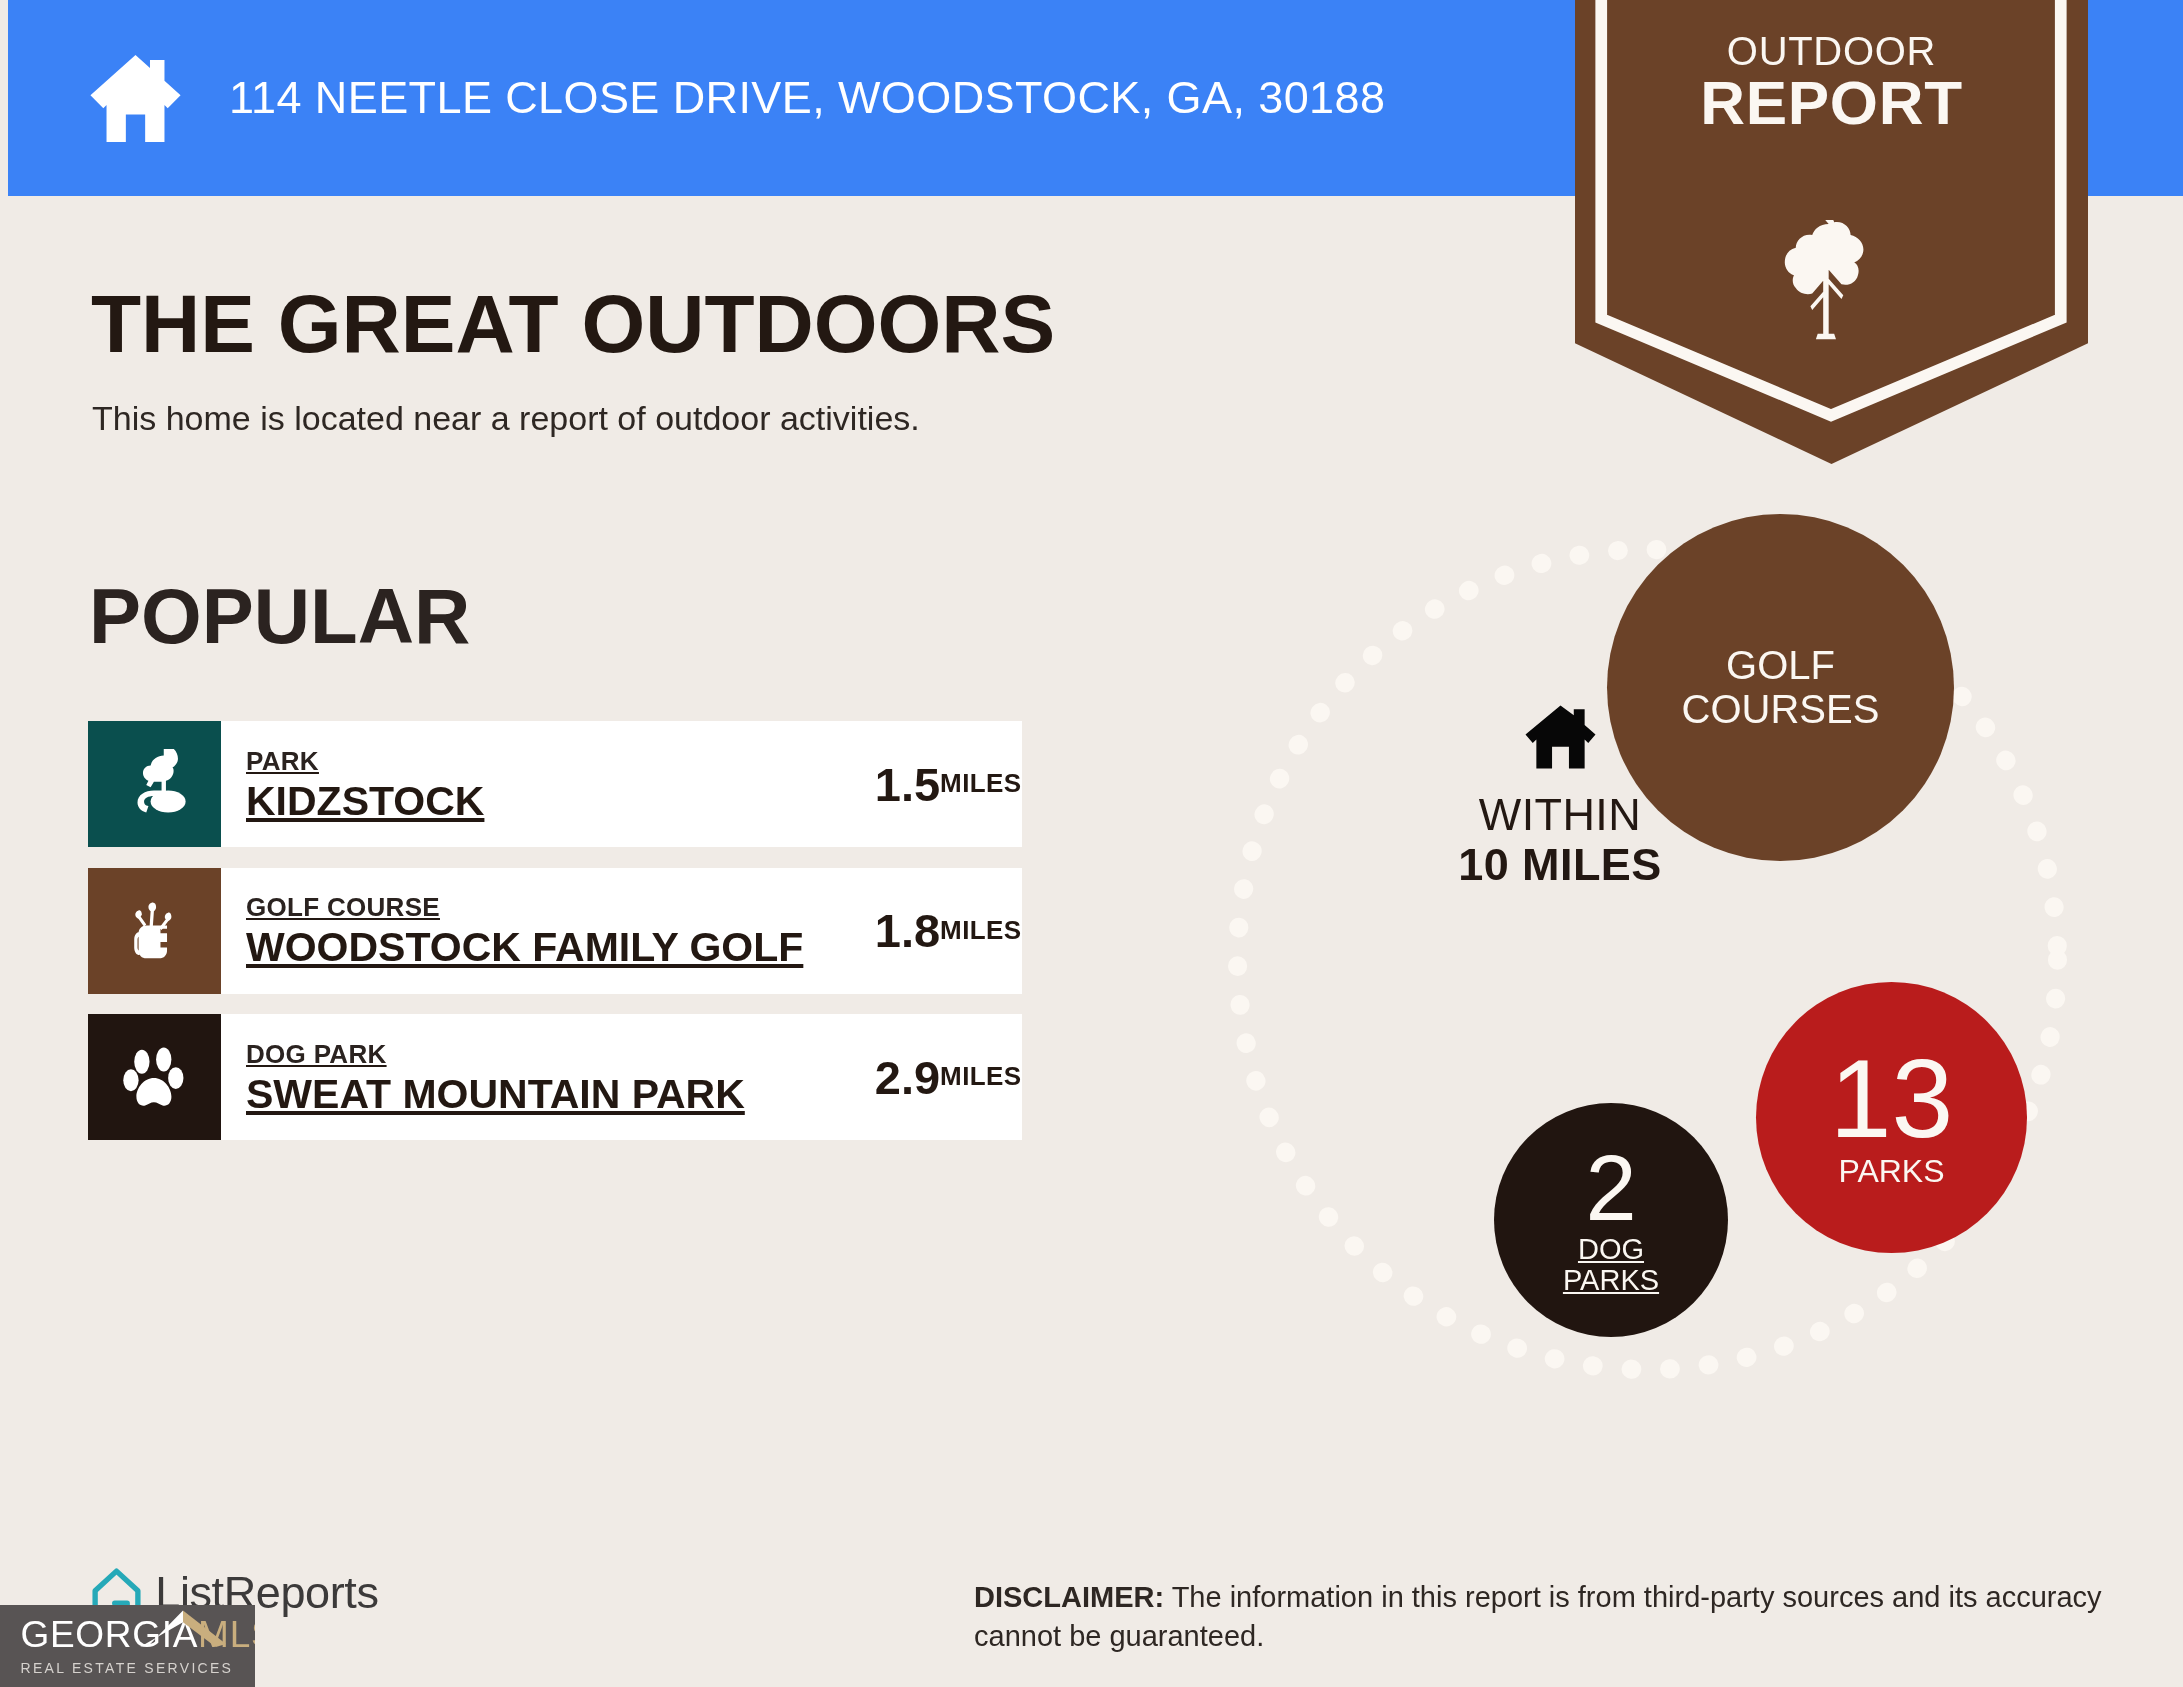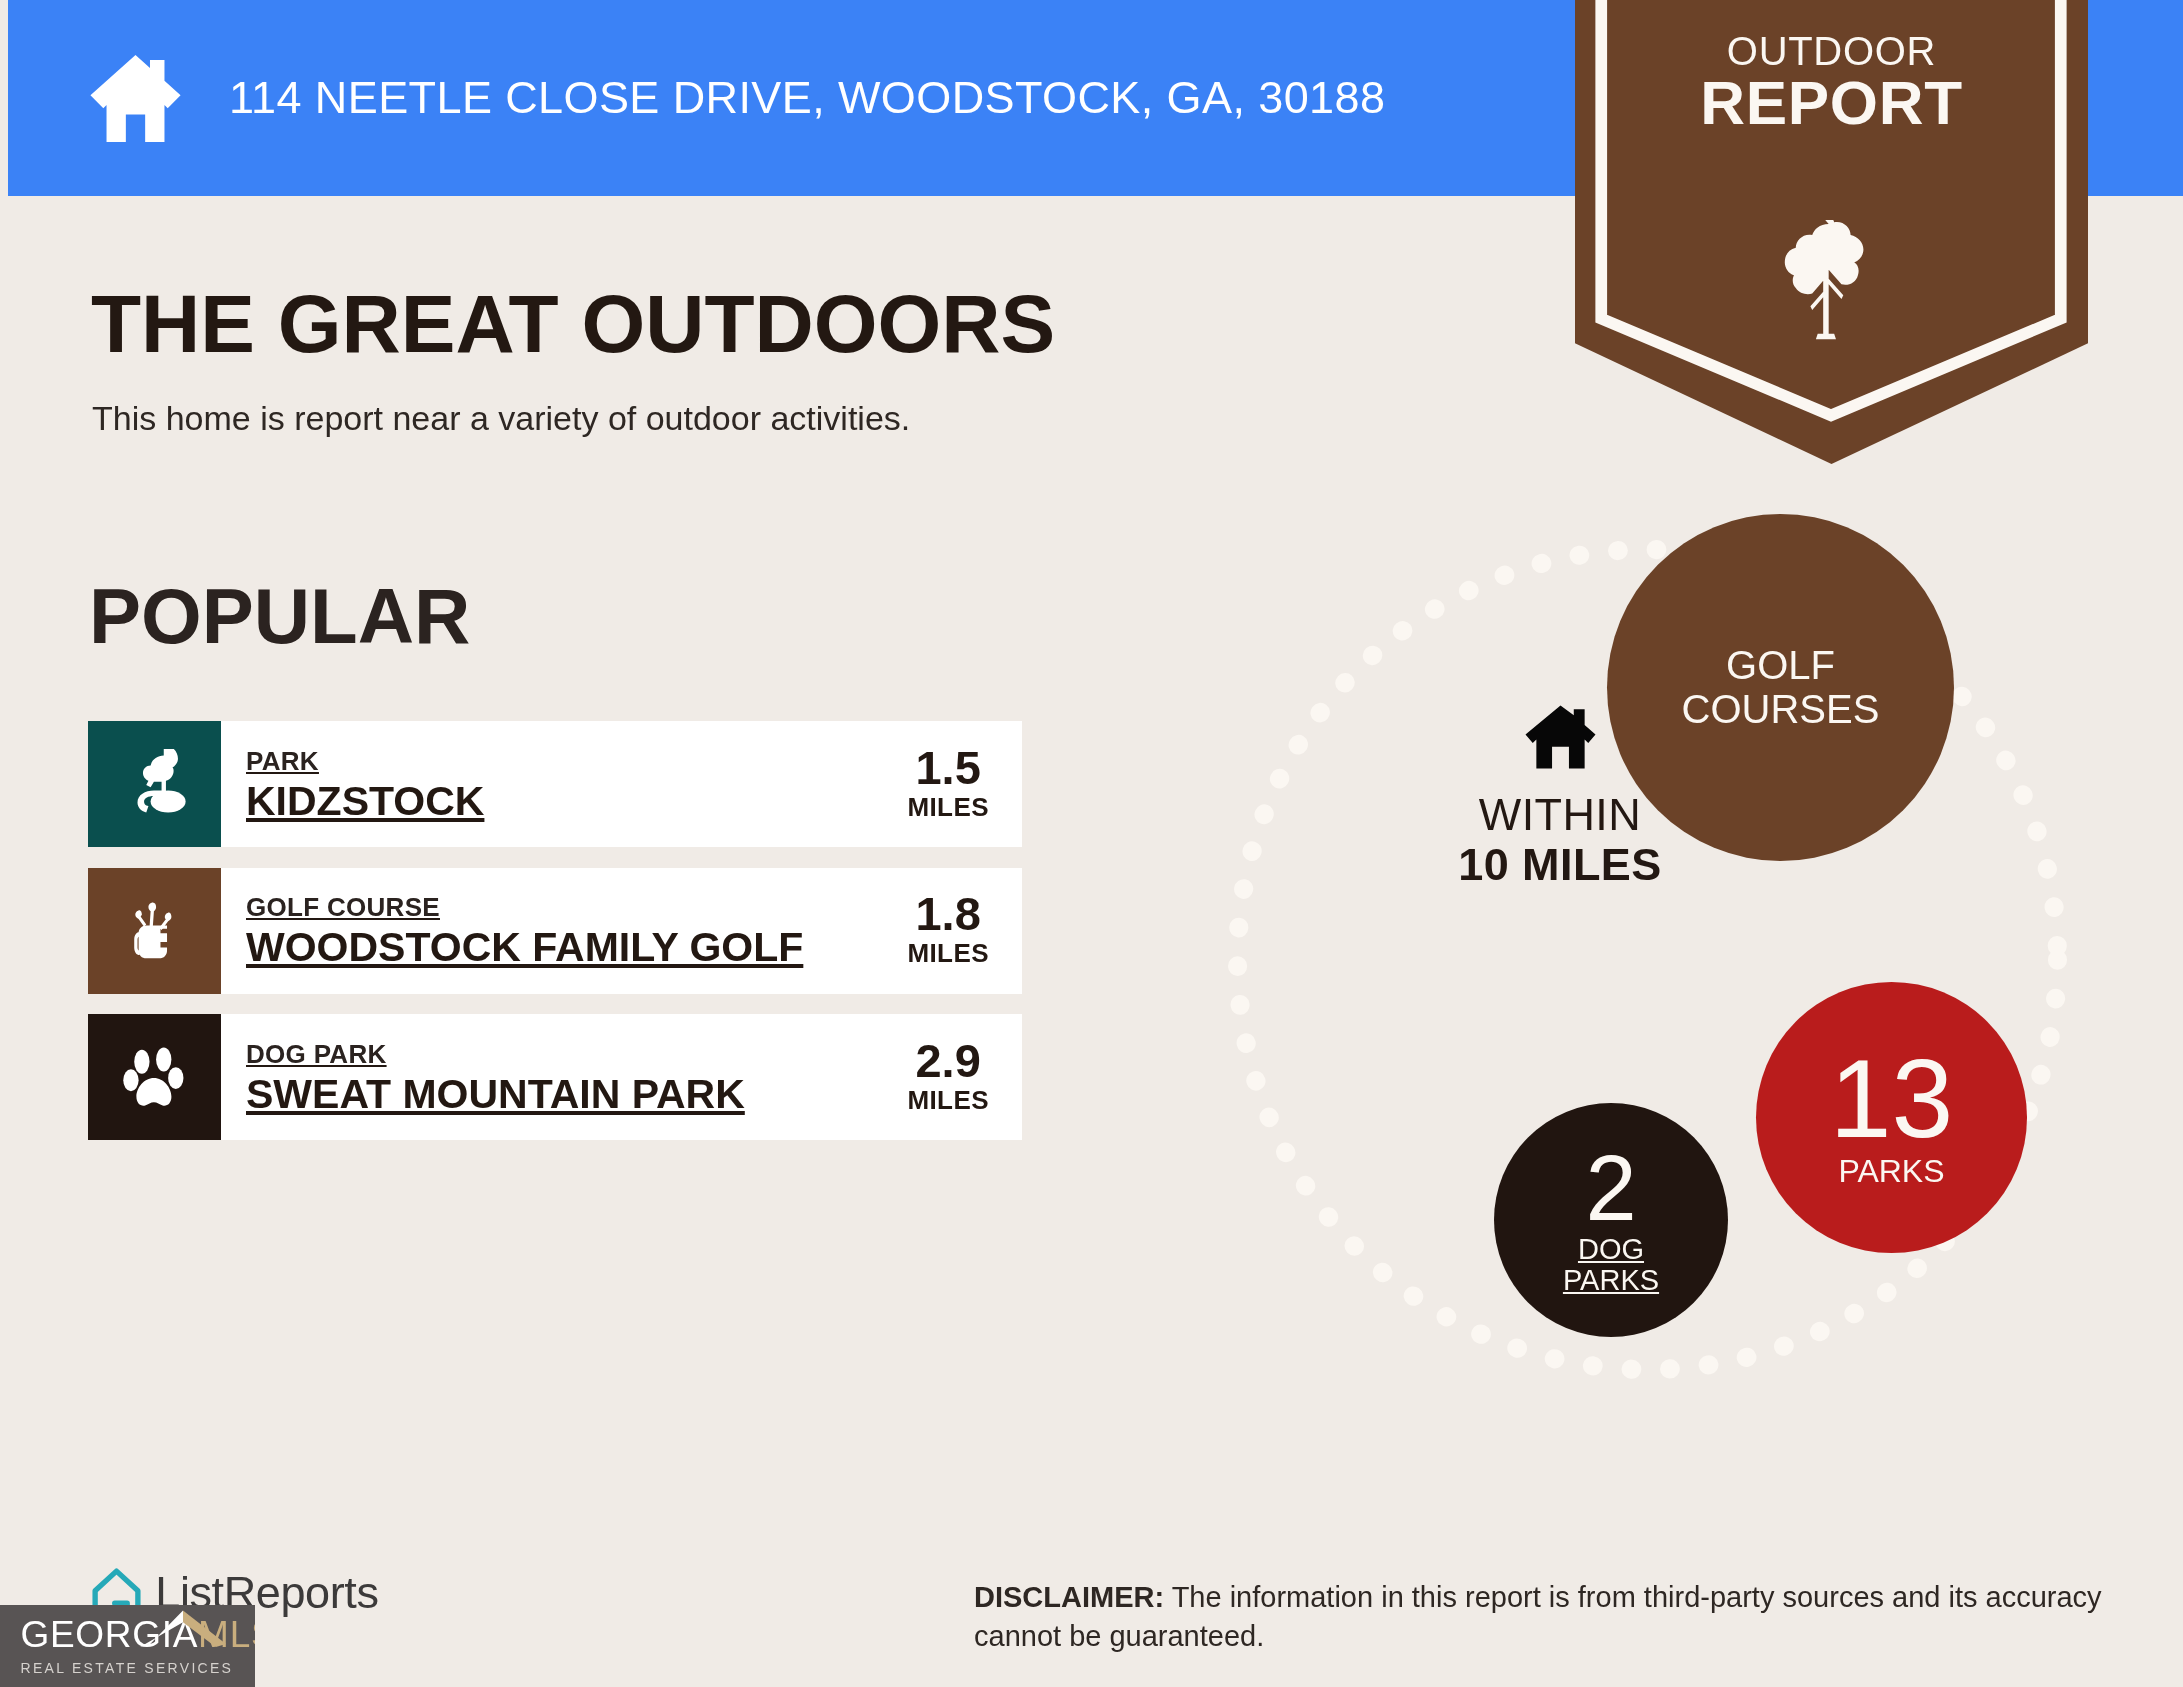--- a/index.html
+++ b/index.html
@@ -75,21 +75,21 @@
   .row-icon { width:133px; flex:none; display:flex; align-items:center; justify-content:center; }
   .row-icon svg { width:70px; height:70px; }
   .ic-teal  { background:#0A4F4E; }
   .ic-brown { background:#6B4228; }
   .ic-dark  { background:#211510; }
 
   .row-text { flex:1; display:flex; flex-direction:column; justify-content:center; padding-left:25px;text-decoration:underline; }
   .row-cat  { font-size:26px; font-weight:700; color:#2B2320; letter-spacing:0.3px; line-height:1.35; }
   .row-name { font-size:41px; font-weight:700; color:#231812; letter-spacing:0px; line-height:1.12; white-space:nowrap; }
 
-  .row-dist { flex:none; width:136px; display:flex; flex-direction:column;
+  .row-dist { flex:none; width:136px; display:flex; flex-direction:row;
               align-items:center; justify-content:center; padding-right:11.7px; }
   .row-dist-num  { font-size:47px; font-weight:700; color:#231812; line-height:1.0; }
   .row-dist-unit { font-size:26px; font-weight:700; color:#231812; letter-spacing:0.4px; line-height:1.3; }
 
   
   .diagram { position:absolute; left:1157px; top:469px; width:981px; height:981px; }
   .dots-svg { position:absolute; left:0; top:0; width:981px; height:981px; }
 
   .stat {
     position:absolute; border-radius:50%;
@@ -157,21 +157,21 @@
 </svg>
 <div class="badge-text">
   <div class="badge-line1">OUTDOOR</div>
   <div class="badge-line2">REPORT</div>
 </div>
 <svg class="badge-tree" viewBox="0 0 64 68">
   <path fill="#FBF7F2" d="M31 2c-5 0-8 3-9 6-5-1-9 3-9 7-4 1-6 4-6 8 0 3 2 6 5 7-1 2-1 5 1 7 2 3 6 4 9 3l6-7v6l-7 8 1 2 6-7v20h-3l-1 3h11l-1-3h-3V35l7 8 1-2-8-9v-5l7 8c4 1 8-1 9-5 1-3 0-6-2-7 3-1 5-4 5-7 0-4-3-7-7-8 0-4-4-8-9-7-1-3-4-6-9-6z"></path>
 </svg>
 
 <div class="headline">THE GREAT OUTDOORS</div>
-<div class="subhead">This home is report near a variety of outdoor activities.</div>
+<div class="subhead">This home is located near a report of outdoor activities.</div>
 
 <div class="popular-title">POPULAR</div>
 
 <div class="rows">
 
   <div class="row">
     <div class="row-icon ic-teal">
       <svg viewBox="0 0 64 64">
         <path fill="#ffffff" d="M40 6c-6 0-11 4-12 9-4 0-7 3-7 7 0 3 2 6 5 7l-2 4 4 2 3-5h7v8h-7c-8 0-15 4-15 11 0 4 3 8 8 9l2-6c-3 0-4-2-4-4 0-3 4-5 9-5h7v-3c3 0 3 0 4-1v-10c4-1 7-5 7-9 0-1 0-2-1-3 3-2 5-5 5-8 0-7-6-13-13-13z"></path>
         <ellipse fill="#ffffff" cx="44" cy="48" rx="16" ry="10"></ellipse>

